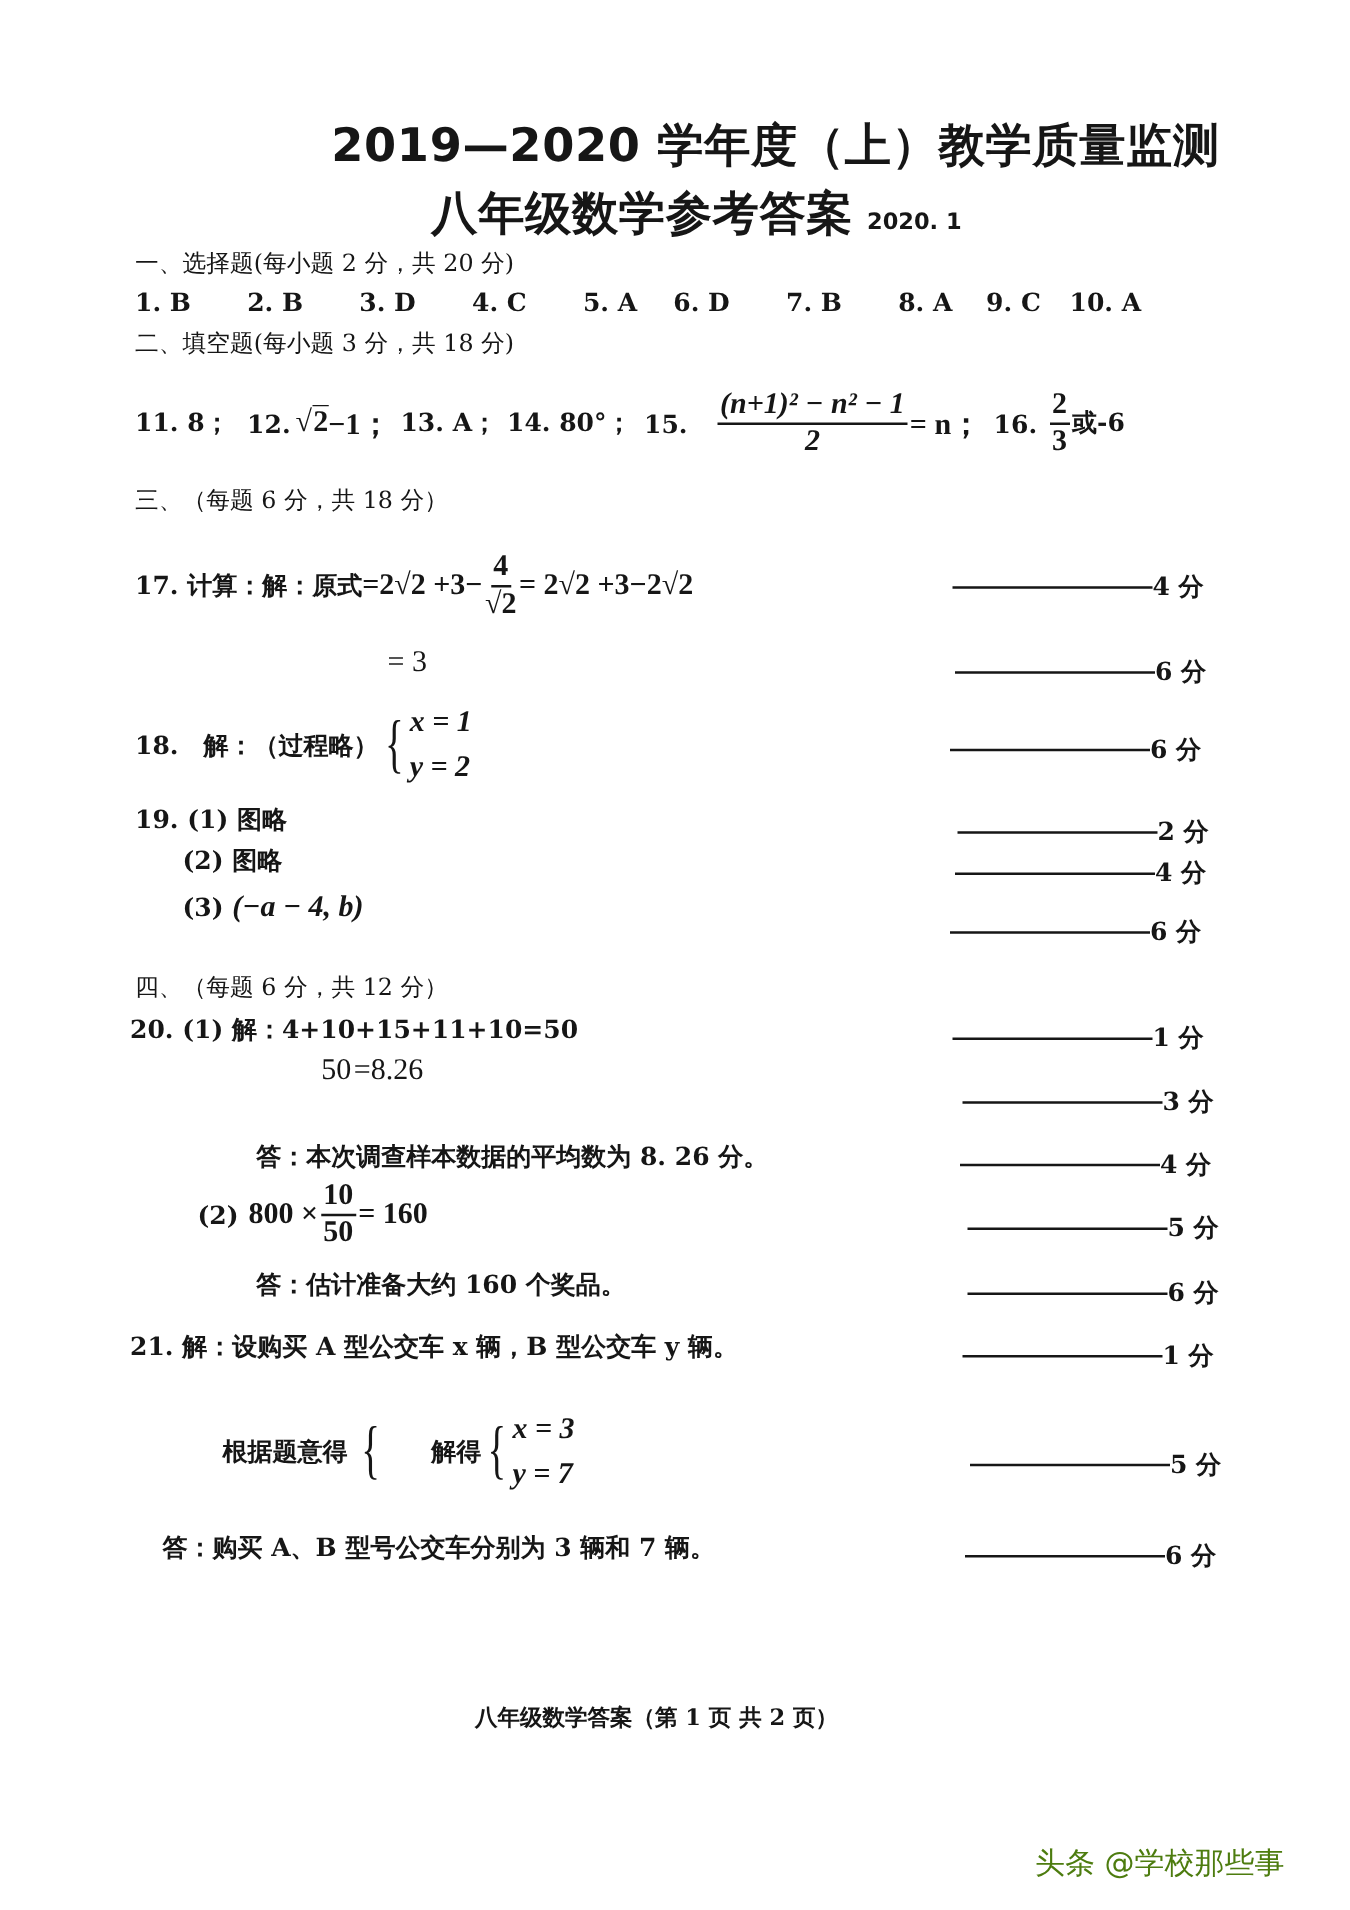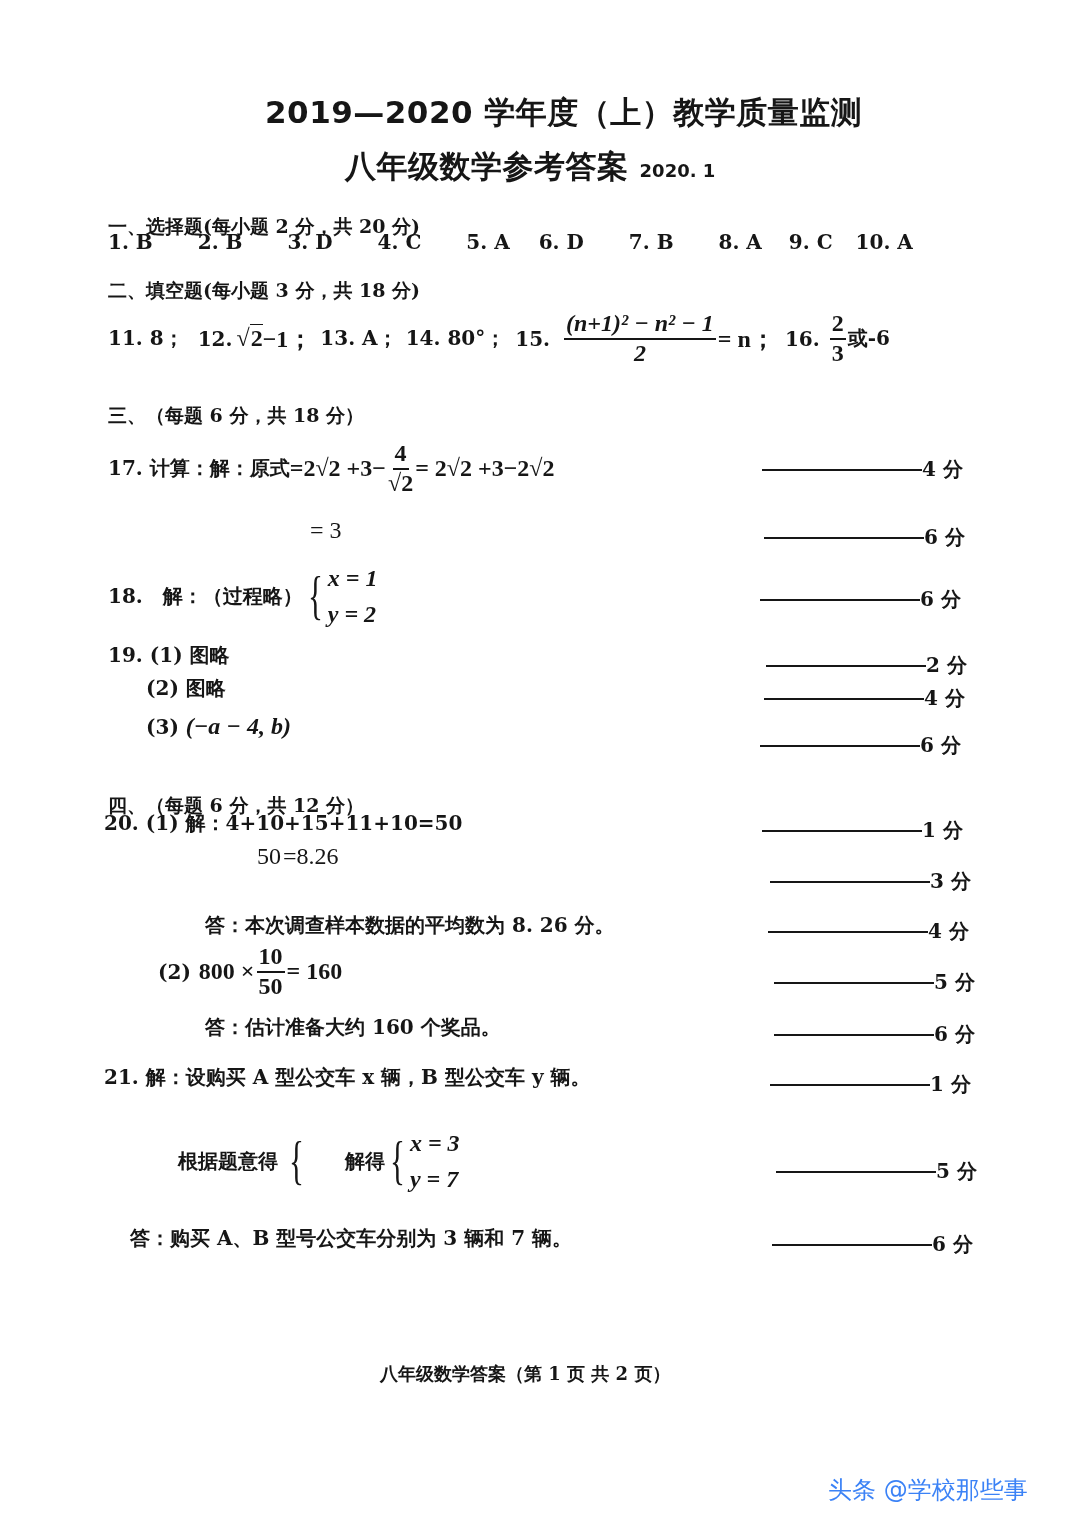--- a/index.html
+++ b/index.html
@@ -1,33 +1,33 @@
 <!DOCTYPE html>
 <html><head>
 <meta charset="utf-8">
 <style>
   html, body { margin:0; padding:0; }
   body { width:1080px; height:1528px; background:#ffffff; color:#161616; position:relative; overflow:hidden;
          font-family:"DejaVu Serif", serif; }
   .abs { position:absolute; white-space:nowrap; }
-  .title { font-family:"DejaVu Sans", sans-serif; font-weight:bold; font-size:31px; letter-spacing:0.5px; }
-  .sec { font-size:19px; font-weight:bold;margin-top:16px; }
+  .title { font-family:"DejaVu Sans", sans-serif; font-weight:bold; font-size:37px; letter-spacing:0.5px; }
+  .sec { font-size:19px; font-weight:normal; }
   .txt { font-size:20px; font-weight:bold; }
   .math { font-family:"Liberation Serif", serif; font-size:24px; }
   .it { font-style:italic; }
   .frac { display:inline-flex; flex-direction:column; align-items:center; vertical-align:middle; margin:0 2px; }
   .frac .num { border-bottom:2px solid #161616; padding:0 2px; line-height:1.15; }
   .frac .den { line-height:1.15; }
   .sqrt { border-top:1.5px solid #161616; padding-left:1px; }
   .score { position:absolute; display:flex; align-items:center; font-size:20px; font-weight:bold; font-family:"DejaVu Serif", serif; }
   .score .line { height:2px; background:#161616; width:160px; }
   .brace { font-size:52px; font-family:"Liberation Serif", serif; font-weight:normal; line-height:1; transform:scaleX(0.6); display:inline-block; vertical-align:middle; }
   .sys { display:inline-flex; flex-direction:column; vertical-align:middle; line-height:1.5; }
   .footer { font-size:18px; font-weight:bold; }
-  .watermark { font-family:"DejaVu Sans", sans-serif; font-size:24px; color:#3b82f6; }
+  .watermark { font-family:"DejaVu Sans", sans-serif; font-size:24px; color:#4d7c0f; }
   .mcq span { display:inline-block; margin-right:38px; }
 </style>
 </head>
 <body>
 
 <div class="abs title" style="left:265px; top:92px;">2019—2020 学年度（上）教学质量监测</div>
 <div class="abs" style="left:345px; top:146px;">
   <span class="title">八年级数学参考答案</span>
   <span style="font-family:'DejaVu Sans',sans-serif;font-weight:bold;font-size:18px;margin-left:6px;">2020. 1</span>
 </div>
@@ -48,21 +48,21 @@
 
 <div class="abs sec" style="left:108px; top:262px;">二、填空题(每小题 3 分，共 18 分)</div>
 <div class="abs txt" style="left:108px; top:310px; display:flex; align-items:center;">
   <span>11. 8；</span>
   <span style="margin-left:14px">12.</span>
   <span class="math" style="margin-left:4px">√<span class="sqrt">2</span></span>
   <span class="math">−1；</span>
   <span style="margin-left:8px">13. A；</span>
   <span style="margin-left:8px">14. 80°；</span>
   <span style="margin-left:10px">15.</span>
-  <span class="frac math it" style="margin-left:14px">
+  <span class="frac math it" style="margin-left:24px">
     <span class="num">(n+1)² − n² − 1</span>
     <span class="den">2</span>
   </span>
   <span class="math">= n；</span>
   <span style="margin-left:10px">16.</span>
   <span class="frac math" style="margin-left:10px">
     <span class="num">2</span>
     <span class="den">3</span>
   </span>
   <span>或-6</span>

